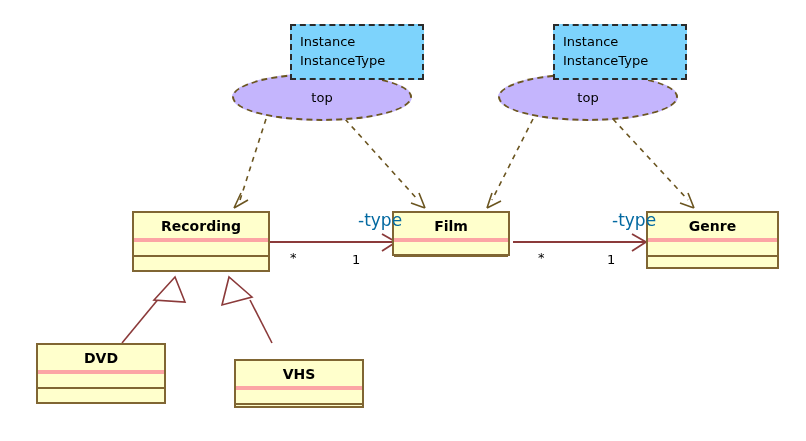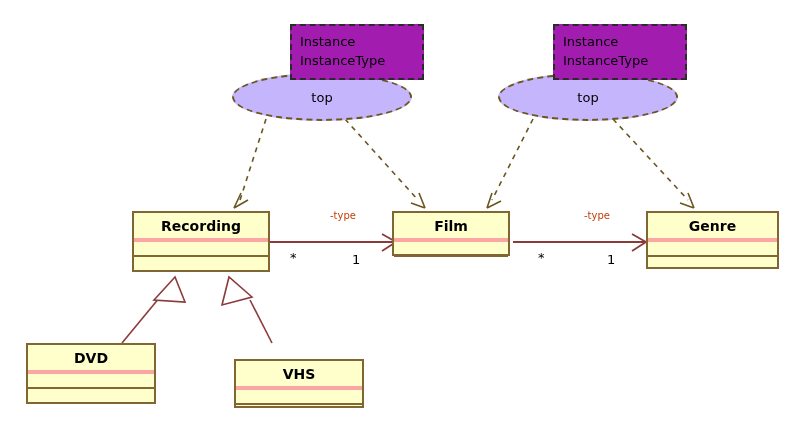--- a/index.html
+++ b/index.html
@@ -55,21 +55,21 @@
   }
   .uml-class .cls-ops {
     box-sizing: border-box;
     height: 15px;
   }
 
   
   .uml-note {
     position: absolute;
     box-sizing: border-box;
-    background: #a21caf;
+    background: #7dd3fc;
     border: 2px dashed #2b2b2b;
     z-index: 7;
     padding: 6px 24px 0 8px;
     font-size: 13px;
     line-height: 19px;
     color: #000000;
   }
   .uml-note .note-line {
     white-space: nowrap;
   }
@@ -86,23 +86,24 @@
     align-items: center;
     justify-content: center;
     font-size: 13px;
     color: #000000;
   }
 
   
   .edge-label {
     position: absolute;
     z-index: 8;
-    font-size: 10px;
-    color: #c2410c;
-    white-space: nowrap;
+    font-size: 17px;
+    color: #0369a1;
+    white-space: nowrap;
+    margin-left: 28px;
   }
   .mult-label {
     position: absolute;
     z-index: 8;
     font-size: 13px;
     color: #000000;
     white-space: nowrap;
   }
 </style>
 </head>
@@ -165,21 +166,21 @@
     <div class="cls-attrs"></div>
     <div class="cls-ops"></div>
   </div>
 
   <div class="uml-class" style="left:646px; top:211px; width:133px; height:58px;">
     <div class="cls-name">Genre</div>
     <div class="cls-attrs"></div>
     <div class="cls-ops"></div>
   </div>
 
-  <div class="uml-class" style="left:26px; top:343px; width:130px; height:61px;">
+  <div class="uml-class" style="left:36px; top:343px; width:130px; height:61px;">
     <div class="cls-name">DVD</div>
     <div class="cls-attrs"></div>
     <div class="cls-ops"></div>
   </div>
 
   <div class="uml-class" style="left:234px; top:359px; width:130px; height:49px;">
     <div class="cls-name">VHS</div>
     <div class="cls-attrs"></div>
     <div class="cls-ops"></div>
   </div>

